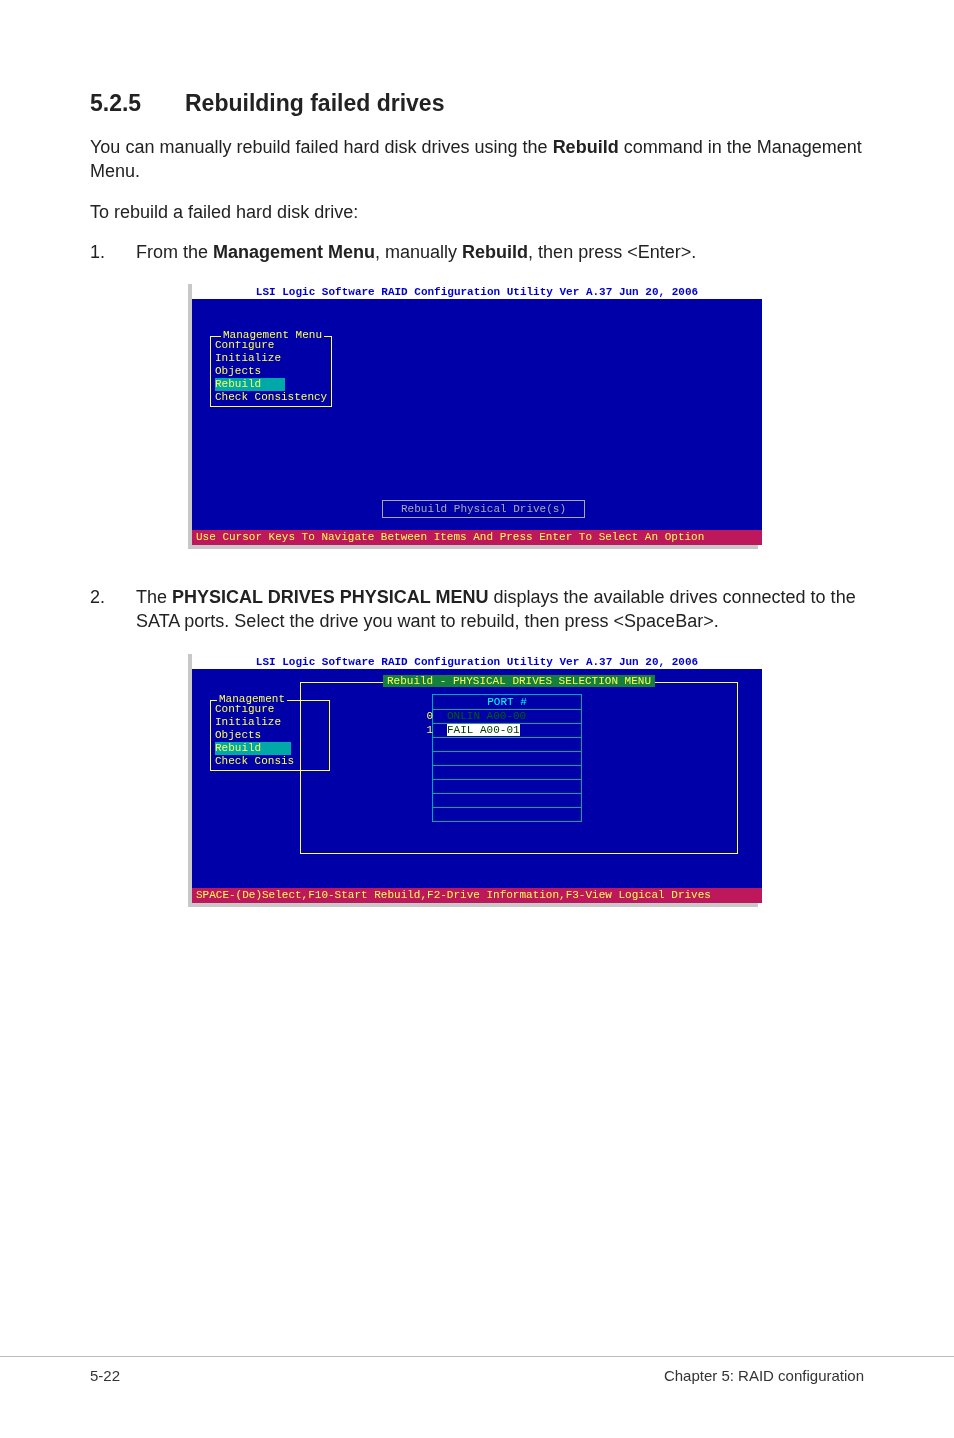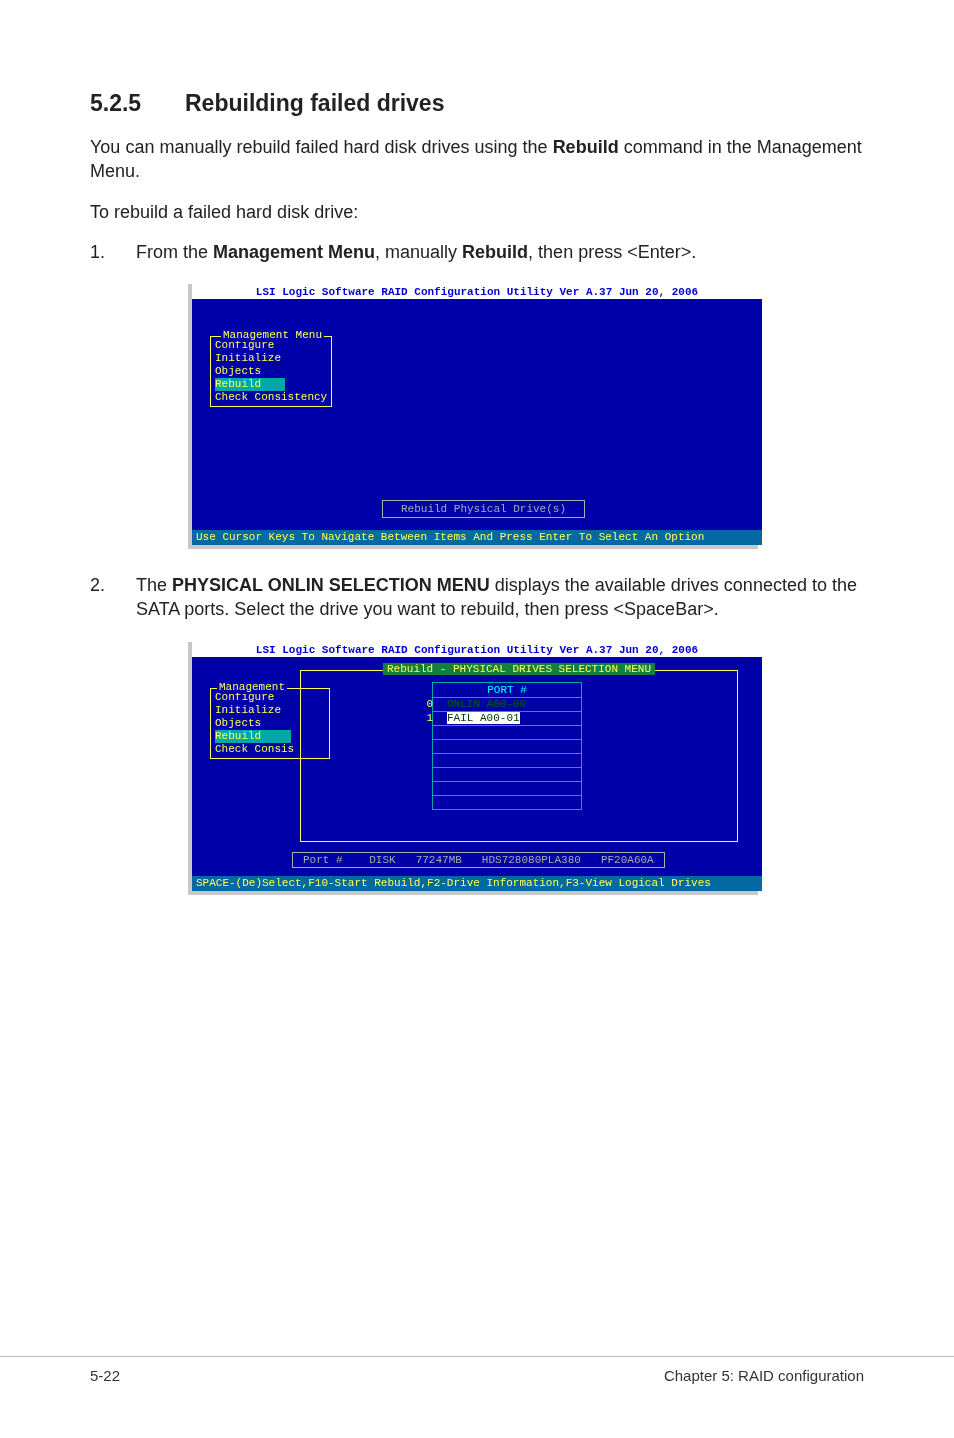--- a/index.html
+++ b/index.html
@@ -35,21 +35,21 @@
   .list-row .list-num { width: 46px; flex: 0 0 46px; }
   .list-row .list-body { flex: 1; }
 
   .bold { font-weight: bold; }
 
   
   .shot-wrap { display: flex; justify-content: center; }
   .shot {
     width: 570px;
     position: relative;
-    margin-bottom: 28px;
+    margin-bottom: 40px;
     margin-top: 6px;
     box-shadow: -4px 0 0 #c8c8c8, -4px 4px 0 #c8c8c8;
   }
   .shot-title {
     background: #ffffff;
     color: #0000d0;
     font-family: "Courier New", monospace;
     font-size: 11px;
     font-weight: bold;
     height: 16px;
@@ -86,21 +86,21 @@
   .physbox {
     position: absolute;
     border: 1px solid #aaaaaa;
     color: #aaaaaa;
     text-align: center;
     padding: 2px 18px;
     white-space: nowrap;
   }
 
   .footer-bar {
-    background: #0369a1;
+    background: #be185d;
     color: #ffff55;
     font-family: "Courier New", monospace;
     font-size: 11px;
     line-height: 15px;
     height: 15px;
     padding-left: 4px;
     white-space: nowrap;
     overflow: hidden;
   }
 
@@ -194,21 +194,21 @@
       </div>
       <div class="physbox" style="top:200px;left:190px;">Rebuild Physical Drive(s)</div>
     </div>
     <div class="footer-bar">Use Cursor Keys To Navigate Between Items And Press Enter To Select An Option</div>
   </div>
 </div>
 
 <div class="list-row">
   <div class="list-num">2.</div>
   <div class="list-body">
-    <span>The </span><span class="bold">PHYSICAL ONLIN SELECTION MENU</span><span> displays the available drives connected to the SATA ports. Select the drive you want to rebuild, then press &lt;SpaceBar&gt;.</span>
+    <span>The </span><span class="bold">PHYSICAL DRIVES PHYSICAL MENU</span><span> displays the available drives connected to the SATA ports. Select the drive you want to rebuild, then press &lt;SpaceBar&gt;.</span>
   </div>
 </div>
 
 <div class="shot-wrap">
   <div class="shot">
     <div class="shot-title">LSI Logic Software RAID Configuration Utility Ver A.37 Jun 20, 2006</div>
     <div class="shot-body" style="height:218px;">
 
       <div class="sel-panel" style="top:12px; left:108px; right:24px; height:172px;">
         <div class="sel-panel-legend">Rebuild - PHYSICAL DRIVES SELECTION MENU</div>
@@ -234,23 +234,20 @@
           <span class="port-val sel">FAIL  A00-01</span>
         </div>
         <div class="port-cell"></div>
         <div class="port-cell"></div>
         <div class="port-cell"></div>
         <div class="port-cell"></div>
         <div class="port-cell"></div>
         <div class="port-cell"></div>
       </div>
 
-      <div class="drive-info" style="top:194px; left:100px;">
-        <span>Port #</span><span>  DISK</span><span>77247MB</span><span>HDS728080PLA380</span><span style="margin-right:0">PF20A60A</span>
-      </div>
     </div>
     <div class="footer-bar">SPACE-(De)Select,F10-Start Rebuild,F2-Drive Information,F3-View Logical Drives</div>
   </div>
 </div>
 
 <div class="page-footer">
   <div class="page-footer-inner">
     <span>5-22</span>
     <span>Chapter 5: RAID configuration</span>
   </div>

